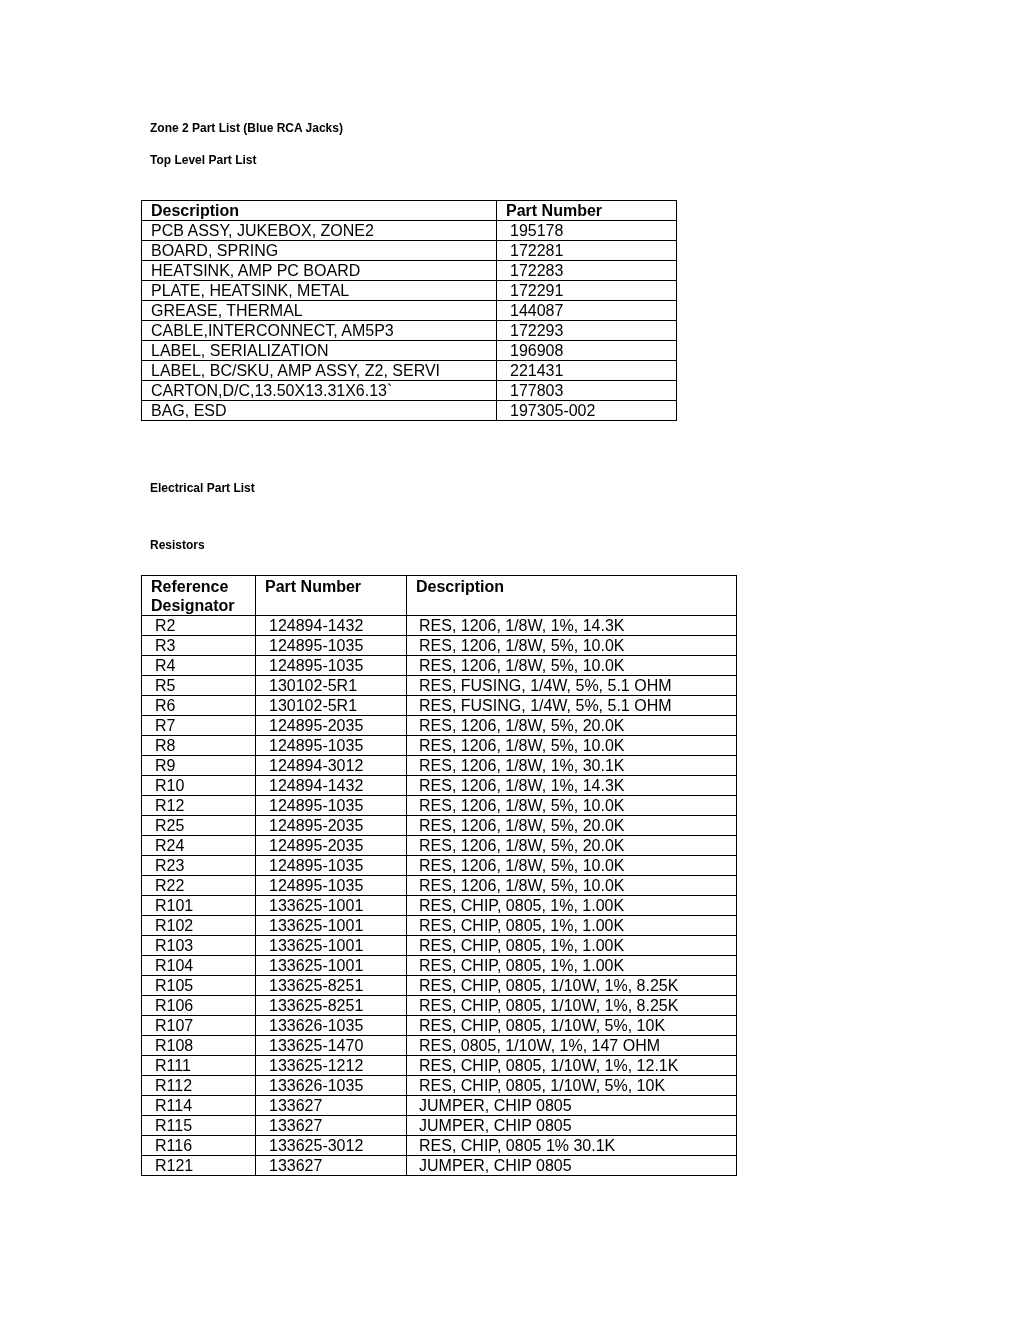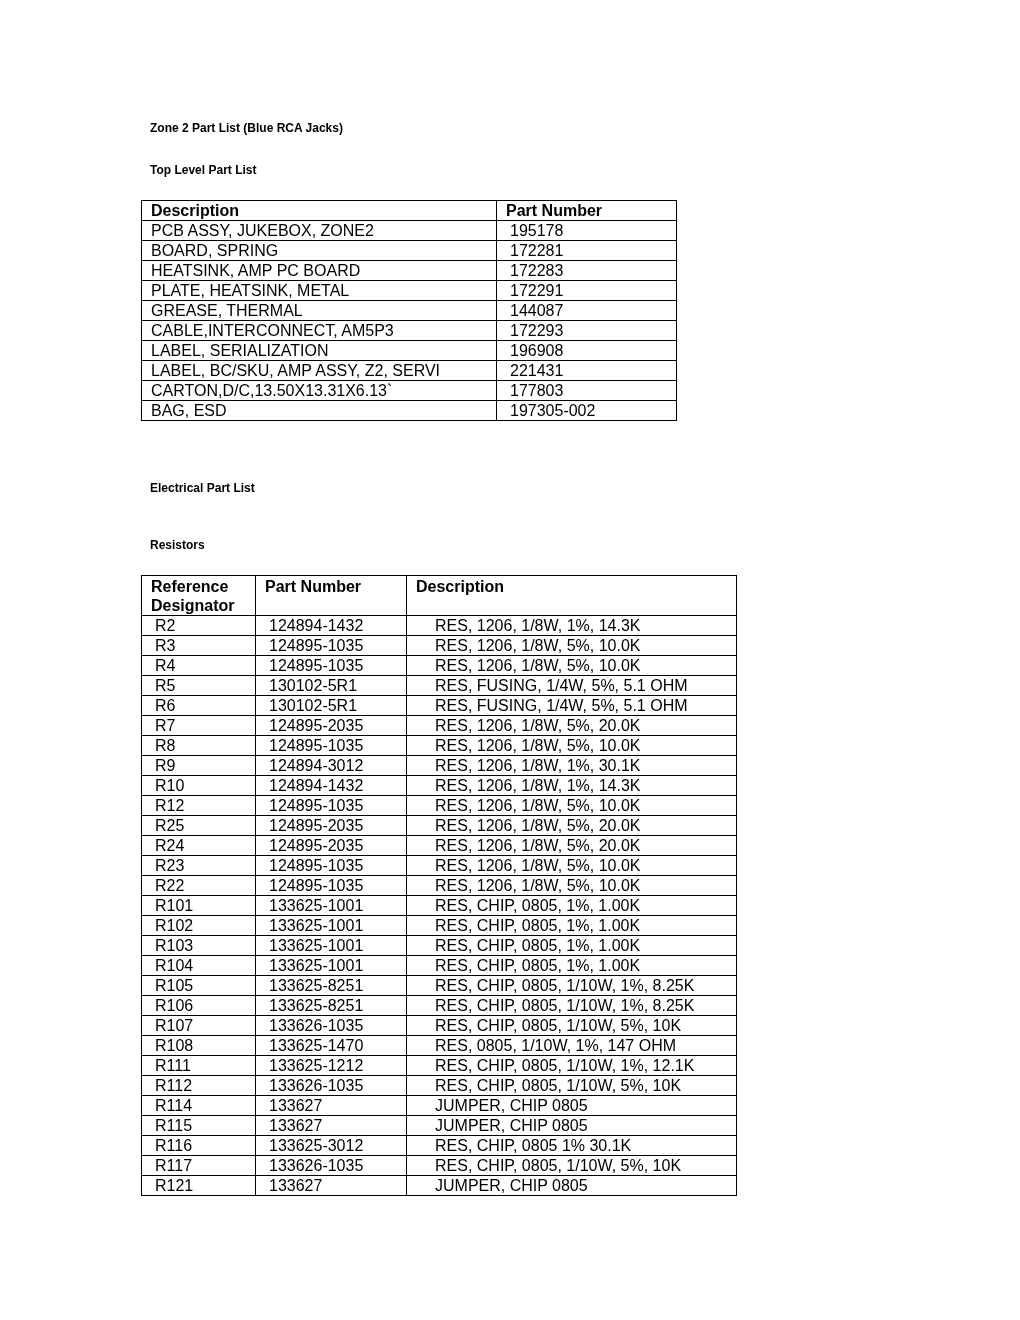--- a/index.html
+++ b/index.html
@@ -7,27 +7,27 @@
   .heading { position: absolute; left: 150px; font-weight: bold; font-size: 12px; margin: 0; }
   table { position: absolute; border-collapse: collapse; font-size: 16px; }
   td, th { border: 1px solid #000; padding: 0 0 0 9px; text-align: left; vertical-align: top; height: 19px; line-height: 19px; }
   th { font-weight: bold; }
   #top-table { left: 141px; top: 200px; }
   #top-table td.pn { padding-left: 13px; }
   #res-table { left: 141px; top: 575px; }
   #res-table th { padding-top: 1px; }
   #res-table td.ref { padding-left: 13px; }
   #res-table td.pn { padding-left: 13px; }
-  #res-table td.desc { padding-left: 28px; }
+  #res-table td.desc { padding-left: 12px; }
 </style>
 </head>
 <body>
 
 <h1 class="heading" style="top:121px;">Zone 2 Part List (Blue RCA Jacks)</h1>
-<h2 class="heading" style="top:163px;text-align:right;">Top Level Part List</h2>
+<h2 class="heading" style="top:153px;text-align:right;">Top Level Part List</h2>
 
 <table id="top-table">
   <thead>
     <tr>
       <th style="width:345px;">Description</th>
       <th style="width:170px;">Part Number</th>
     </tr>
   </thead>
   <tbody id="top-body">
       <tr>
@@ -214,23 +214,18 @@
         <td class="ref">R115</td>
         <td class="pn">133627</td>
         <td class="desc">JUMPER, CHIP 0805</td>
       </tr>
       <tr>
         <td class="ref">R116</td>
         <td class="pn">133625-3012</td>
         <td class="desc">RES, CHIP, 0805 1% 30.1K</td>
       </tr>
       <tr>
-        <td class="ref">R117</td>
-        <td class="pn">133626-1035</td>
-        <td class="desc">RES, CHIP, 0805, 1/10W, 5%, 10K</td>
-      </tr>
-      <tr>
         <td class="ref">R121</td>
         <td class="pn">133627</td>
         <td class="desc">JUMPER, CHIP 0805</td>
       </tr>
     </tbody>
 </table>
 
 </body></html>

